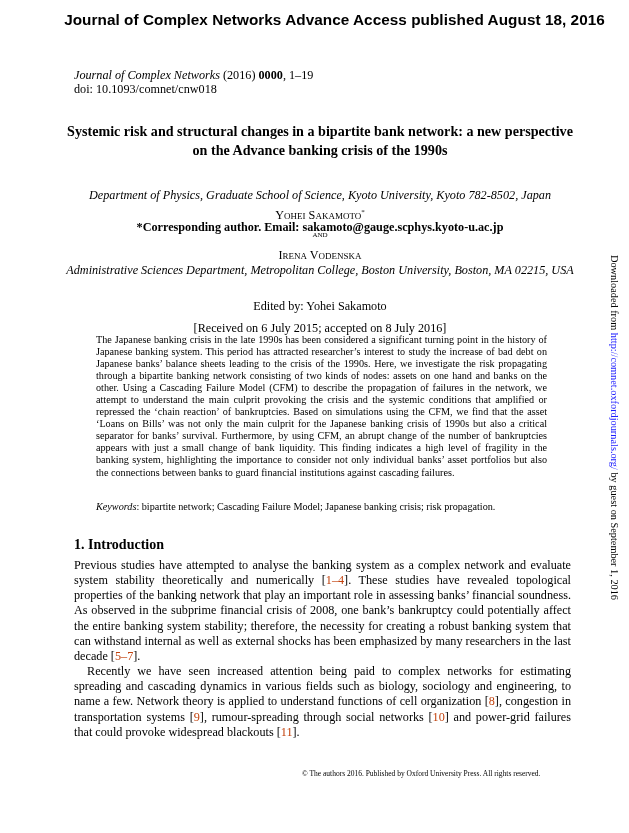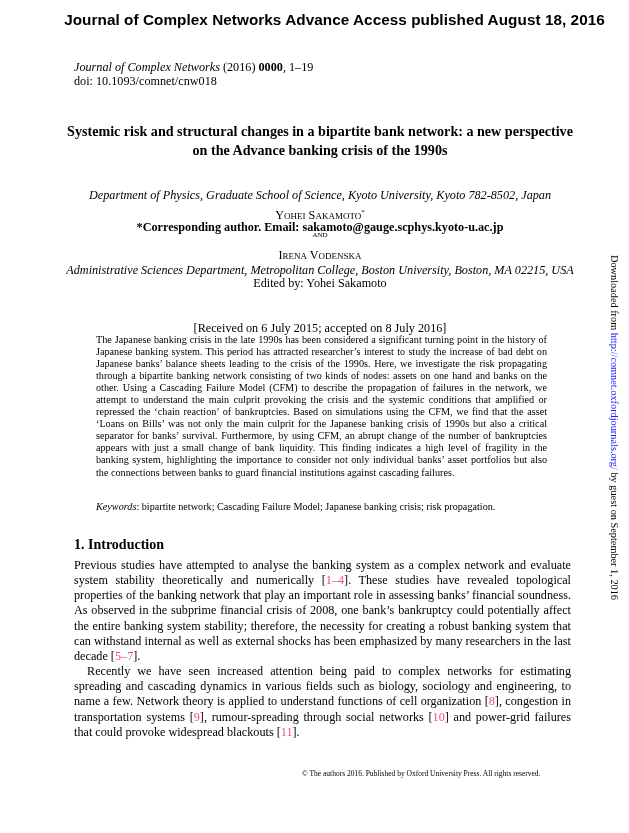--- a/index.html
+++ b/index.html
@@ -4,21 +4,21 @@
   <style>
     html, body { margin: 0; padding: 0; background: #ffffff; }
     body { width: 629px; height: 833px; position: relative; overflow: hidden; color: #000; }
     .serif { font-family: "Liberation Serif", "DejaVu Serif", serif; }
     .sans { font-family: "Liberation Sans", "DejaVu Sans", sans-serif; }
 
     .banner {
       position: absolute; left: 0; width: 629px; top: 11px;
       text-align: center; font-weight: bold; font-size: 15.3px; letter-spacing: 0.05px; padding-left: 20px;
     }
-    .citation { position: absolute; left: 74px; top: 60px; font-size: 12.2px; line-height: 14px; }
+    .citation { position: absolute; left: 74px; top: 68px; font-size: 12.2px; line-height: 14px; }
     .citation i { font-style: italic; }
     .citation b { font-weight: bold; }
 
     .title {
       position: absolute; left: 60px; width: 520px; top: 122px;
       text-align: center; font-weight: bold; font-size: 14.1px; line-height: 19px;
     }
     .author {
       position: absolute; left: 60px; width: 520px; text-align: center;
       font-variant: small-caps; font-size: 12.2px;
@@ -42,21 +42,21 @@
 
     .section-heading {
       position: absolute; left: 74px; top: 537px; font-weight: bold; font-size: 14px;
     }
     .body-text {
       position: absolute; left: 74px; width: 497px; top: 558px;
       font-size: 12.2px; line-height: 15.15px; text-align: justify;
     }
     .body-text p { margin: 0; }
     .body-text p.indent { text-indent: 13px; }
-    .ref { color: #ec4899; }
+    .ref { color: #c2410c; }
 
     .footer {
       position: absolute; left: 302px; top: 769px; font-size: 7.5px;
     }
 
     .side-note {
       position: absolute; left: 609px; top: 255px;
       writing-mode: vertical-rl; font-size: 10.3px; white-space: nowrap;
     }
     .side-note .link { color: #1a1aff; }
@@ -86,21 +86,21 @@
 <div class="affil serif" style="top:188px;">Department of Physics, Graduate School of Science, Kyoto University, Kyoto 782-8502, Japan</div>
 <div class="plain-center serif" style="top:220px;font-weight:bold;">*Corresponding author. Email: sakamoto@gauge.scphys.kyoto-u.ac.jp</div>
 
 <div class="plain-center serif" style="top:226px;">
   <span class="and-label">and</span>
 </div>
 
 <div class="author serif" style="top:248px;">Irena Vodenska</div>
 <div class="affil serif" style="top:263px;">Administrative Sciences Department, Metropolitan College, Boston University, Boston, MA 02215, USA</div>
 
-<div class="plain-center serif" style="top:276px;">Edited by: Yohei Sakamoto</div>
+<div class="plain-center serif" style="top:299px;">Edited by: Yohei Sakamoto</div>
 <div class="plain-center serif" style="top:321px;">[Received on 6 July 2015; accepted on 8 July 2016]</div>
 
 <div class="abstract serif">The Japanese banking crisis in the late 1990s has been considered a significant turning point in the history of Japanese banking system. This period has attracted researcher’s interest to study the increase of bad debt on Japanese banks’ balance sheets leading to the crisis of the 1990s. Here, we investigate the risk propagating through a bipartite banking network consisting of two kinds of nodes: assets on one hand and banks on the other. Using a Cascading Failure Model (CFM) to describe the propagation of failures in the network, we attempt to understand the main culprit provoking the crisis and the systemic conditions that amplified or repressed the ‘chain reaction’ of bankruptcies. Based on simulations using the CFM, we find that the asset ‘Loans on Bills’ was not only the main culprit for the Japanese banking crisis of 1990s but also a critical separator for banks’ survival. Furthermore, by using CFM, an abrupt change of the number of bankruptcies appears with just a small change of bank liquidity. This finding indicates a high level of fragility in the banking system, highlighting the importance to consider not only individual banks’ asset portfolios but also the connections between banks to guard financial institutions against cascading failures.</div>
 
 <div class="keywords serif">
   <i>Keywords</i><span>: bipartite network; Cascading Failure Model; Japanese banking crisis; risk propagation.</span>
 </div>
 
 <div class="section-heading serif">1.  Introduction</div>
 

